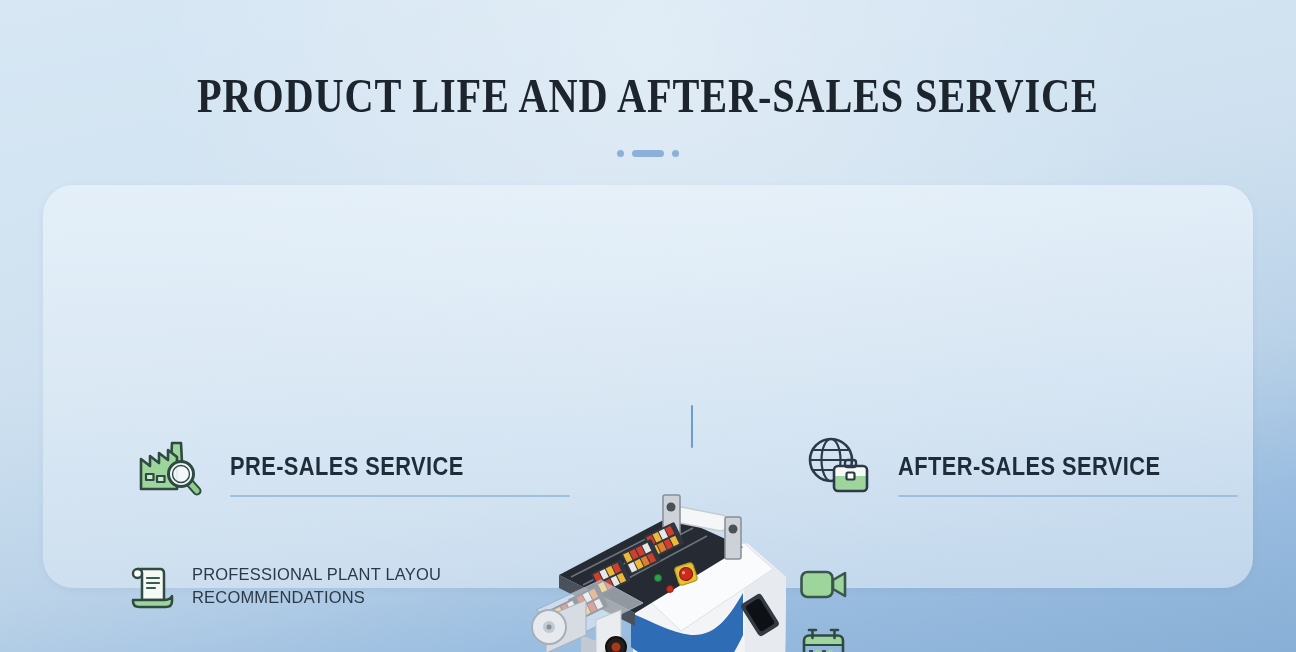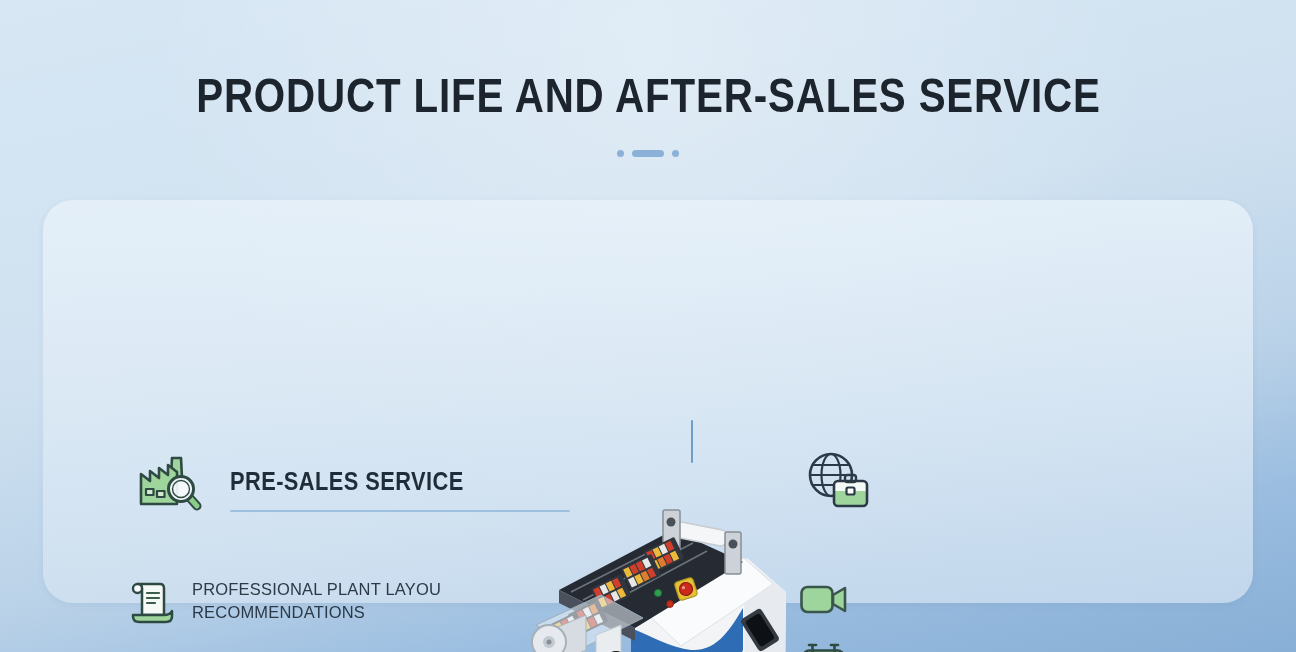--- a/index.html
+++ b/index.html
@@ -6,32 +6,32 @@
   html,body { width:1296px; height:652px; overflow:hidden; }
   body {
     font-family:"Liberation Sans","DejaVu Sans",sans-serif;
     position:relative;
     background:
       radial-gradient(ellipse at 50% 8%, rgba(255,255,255,0.30), rgba(255,255,255,0) 55%),
       linear-gradient(168deg,#d7e7f4 0%, #cfe1f0 42%, #bad2e8 66%, #9abde0 82%, #88afd6 100%);
   }
 
   
-  .title-wrap { position:absolute; top:68px; left:0; width:100%; display:flex; justify-content:center; }
+  .title-wrap { position:absolute; top:68px; left:0; width:100%; display:flex; justify-content:center;font-family:Liberation Serif, serif; }
   .title-wrap h1 {
     font-size:48px; font-weight:700; color:#1c242d; letter-spacing:1px;
     white-space:nowrap; transform:scaleX(0.84); transform-origin:center;
   }
   .ornament { position:absolute; top:150px; left:0; width:100%; display:flex; justify-content:center; align-items:center; gap:8px; }
   .ornament .dot { width:7px; height:7px; border-radius:50%; background:#7ca7d2; opacity:.85; }
   .ornament .bar { width:32px; height:7px; border-radius:4px; background:#7ca7d2; opacity:.85; }
 
   
   .panel {
-    position:absolute; left:43px; top:200px; width:1210px; height:403px;
+    position:absolute; left:43px; top:185px; width:1210px; height:403px;
     border-radius:30px;
     background:linear-gradient(180deg, rgba(232,242,250,0.80), rgba(213,228,242,0.72));
     box-shadow:0 2px 6px rgba(90,120,155,0.10);
   }
   .v-seg { position:absolute; left:648px; width:2px; background:#6d9dc9; border-radius:2px; }
   .seg-top { top:220px; height:43px; }
 
   
   .col-header { position:absolute; display:flex; align-items:flex-start; }
   .col-header .hicon { flex:0 0 auto; }
@@ -104,20 +104,24 @@
           <line x1="4" y1="25" x2="46" y2="25" stroke-width="2.2"></line>
           <line x1="7" y1="35" x2="43" y2="35" stroke-width="2.2"></line>
         </g>
         <path d="M28,41 L28,35 Q28,31 32,31 L57,31 Q61,31 61,35 L61,41 Z" fill="#f6faf6"></path>
         <path d="M28,41 L61,41 L61,52 Q61,56 57,56 L32,56 Q28,56 28,52 Z" fill="#9dd59c"></path>
         <rect x="28" y="31" width="33" height="25" rx="4" fill="none" stroke="#2c3a47" stroke-width="2.6"></rect>
         <rect x="39" y="25" width="11" height="7" rx="2.5" fill="none" stroke="#2c3a47" stroke-width="2.4"></rect>
         <rect x="40.5" y="37.5" width="8" height="7" rx="1.5" fill="#fff" stroke="#2c3a47" stroke-width="2.2"></rect>
       </svg>
     </span>
+    <div class="htext">
+      <h2>AFTER-SALES SERVICE</h2>
+      <div class="underline"></div>
+    </div>
   </div>
 
   <div class="item li1">
     <span>
       <svg width="47" height="49" viewBox="0 0 47 49">
         <path d="M10.5,6 H33 Q37,6 37,10.5 V37 H15 V10.5 Q15,6 10.5,6 Z" fill="#f6faf6" stroke="#2f4a42" stroke-width="2.5" stroke-linejoin="round"></path>
         <circle cx="10.5" cy="10.5" r="4.5" fill="#fff" stroke="#2f4a42" stroke-width="2.4"></circle>
         <g stroke="#3c5c4c" stroke-width="2.2" stroke-linecap="round">
           <line x1="20" y1="15" x2="32" y2="15"></line>
           <line x1="20" y1="20" x2="32" y2="20"></line>

